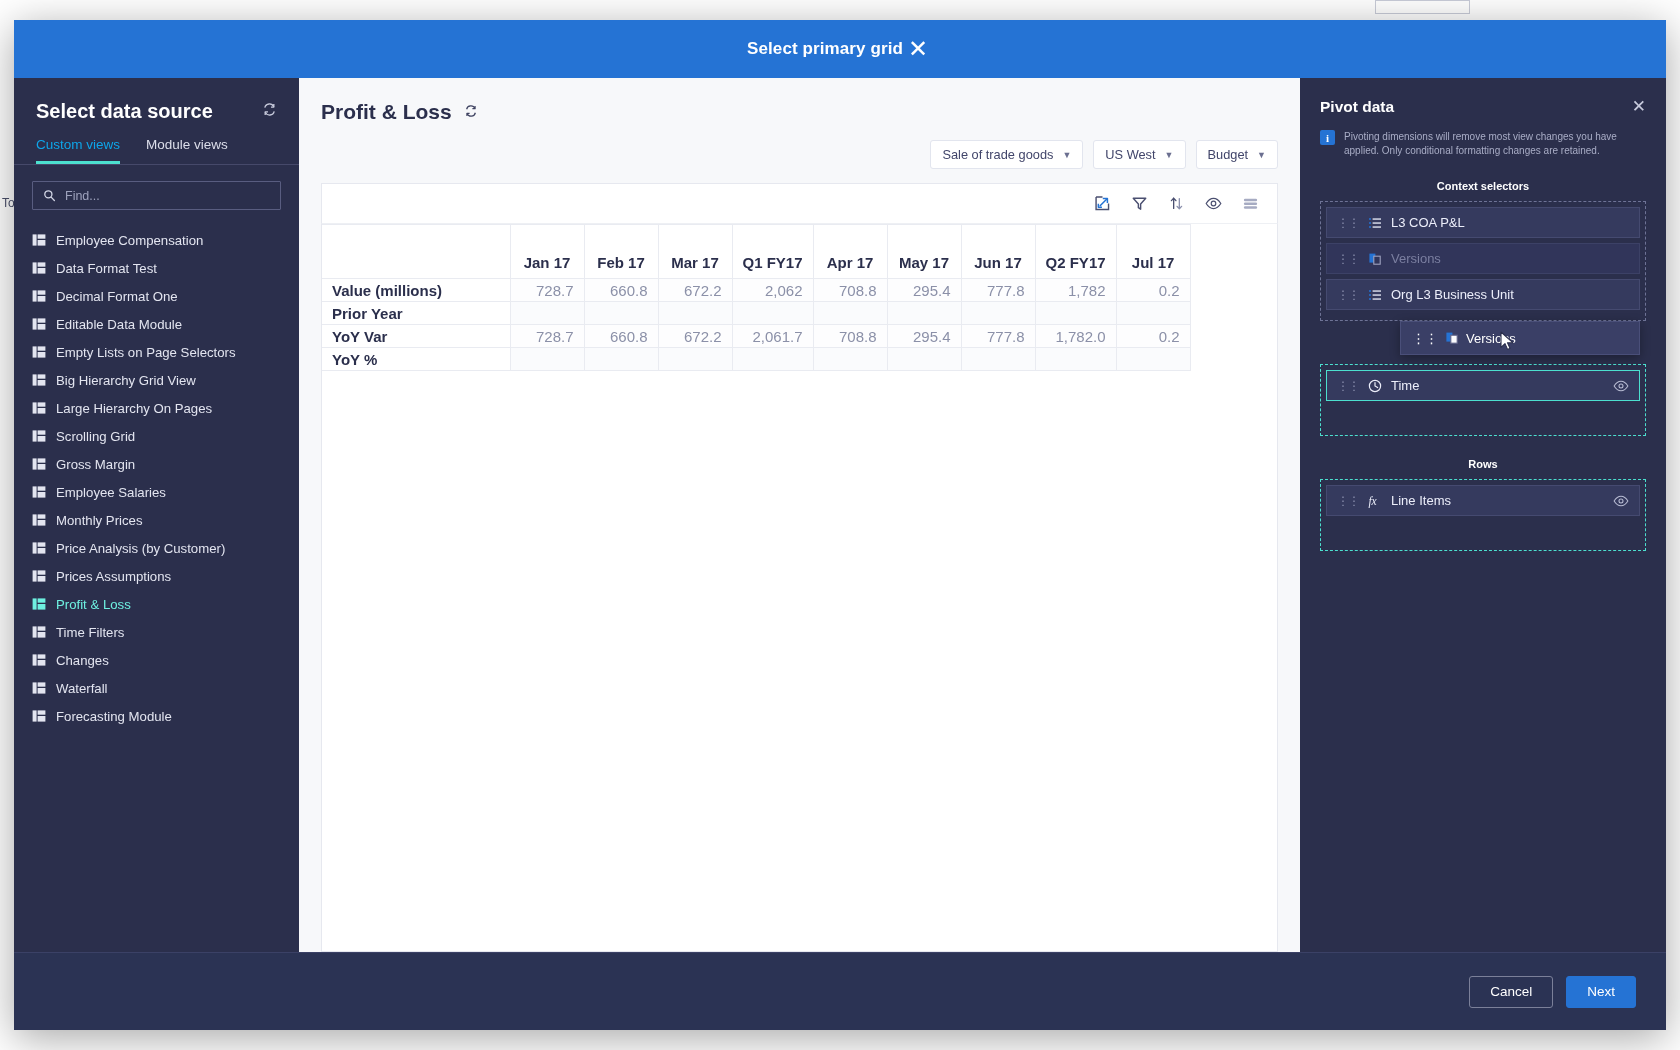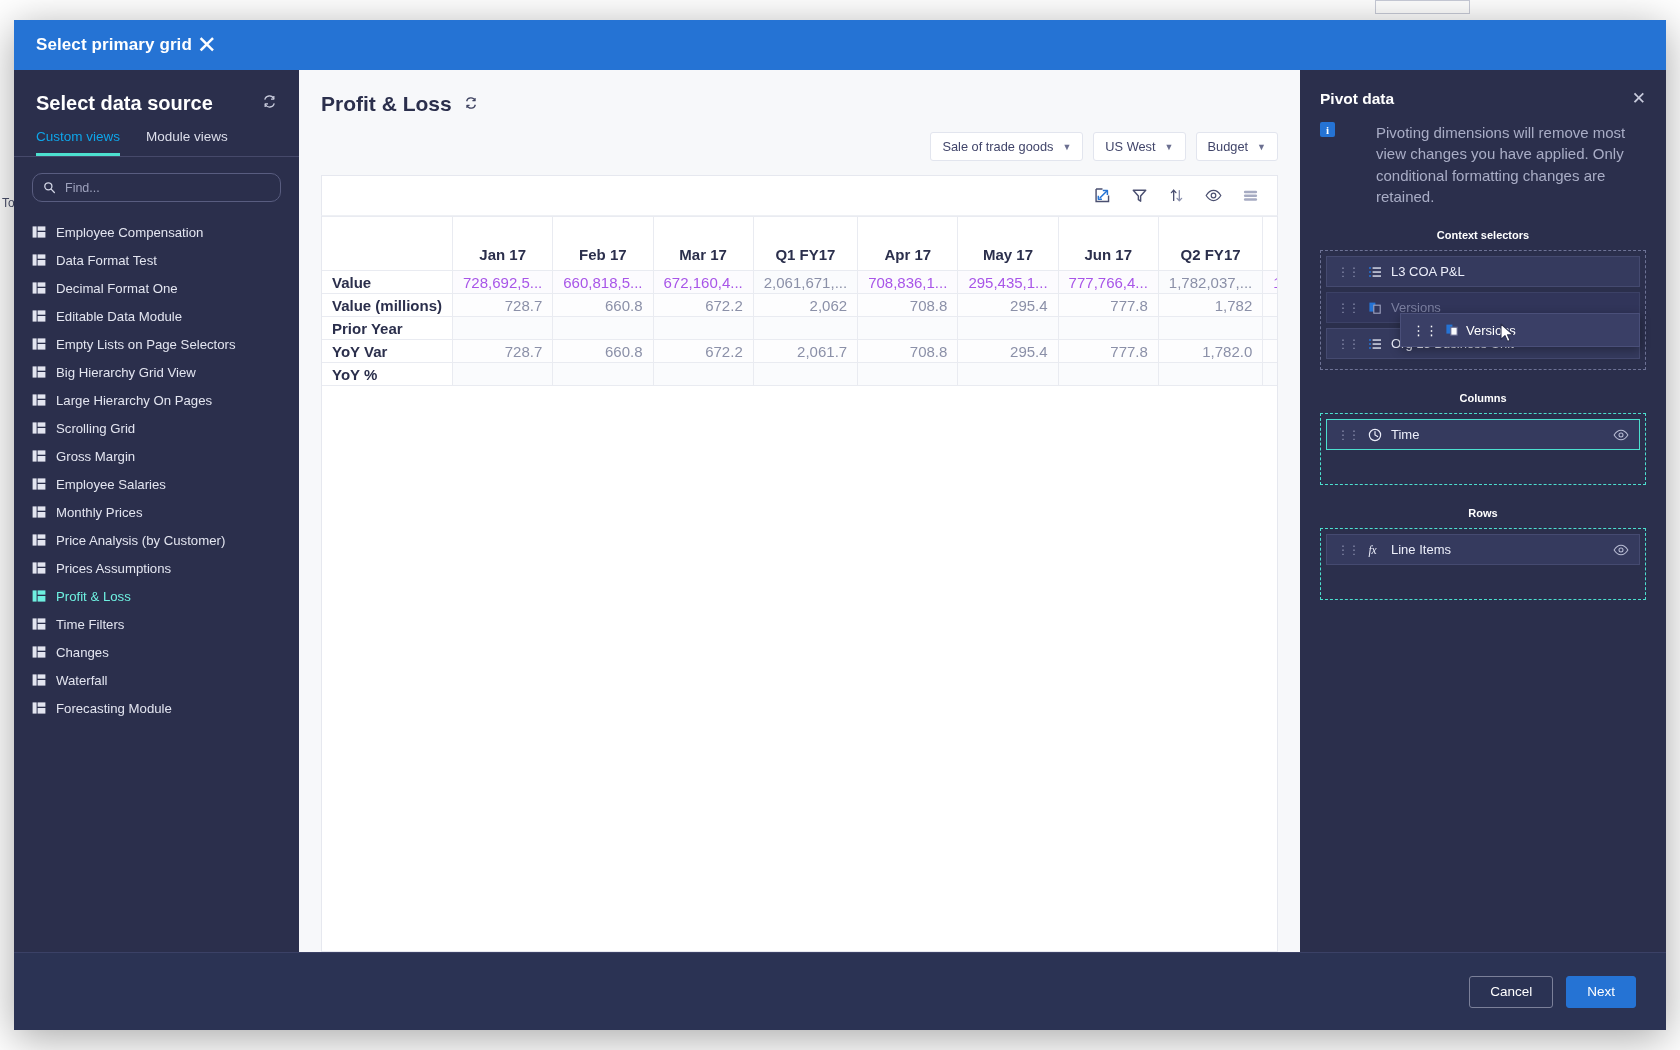--- a/index.html
+++ b/index.html
@@ -18,22 +18,22 @@
   
   .modal {
     position:absolute; left:14px; top:20px;
     width:1652px; height:1010px;
     background:#2b2f4c;
     box-shadow: 0 8px 40px rgba(0,0,0,.35);
     display:flex; flex-direction:column;
     overflow:hidden;
   }
   .modal-header {
-    height:50px; background:#2573d4; color:#fff;
-    display:flex; align-items:center; justify-content:flex-start;
+    height:58px; background:#2573d4; color:#fff;
+    display:flex; align-items:center; justify-content:center;
     padding:0 22px; flex:none;
   }
   .modal-title { font-size:17px; font-weight:bold; letter-spacing:.1px; }
   .modal-close {
     width:30px; height:30px; display:flex; align-items:center; justify-content:center;
     color:#fff; font-size:24px; line-height:1; cursor:pointer; font-weight:300;
   }
   .modal-body { flex:1; display:flex; min-height:0; background:#2b2f4c; }
 
   
@@ -47,21 +47,21 @@
   .sb-tabs { display:flex; gap:26px; padding:0 22px; position:relative; }
   .sb-tab { color:#dcdeea; font-size:13.5px; padding-bottom:12px; cursor:pointer; position:relative; }
   .sb-tab.active { color:#0ea5e9; }
   .sb-tab.active::after {
     content:""; position:absolute; left:0; right:0; bottom:0; height:3px; background:#4ce0cf;
   }
   .sb-tabline { height:1px; background:#46496a; margin:0 0 0 0; }
   .sb-search-wrap { padding:16px 18px 8px 18px; }
   .sb-search {
     display:flex; align-items:center; gap:9px;
-    border:1px solid #595d80; border-radius:10px; height:29px; padding:0 10px;
+    border:1px solid #595d80; border-radius:1px; height:29px; padding:0 10px;
     background:transparent;
   }
   .sb-search input {
     flex:1; background:transparent; border:none; outline:none;
     color:#e6e8f2; font-size:12.5px; font-family:inherit;
   }
   .sb-search input::placeholder { color:#9ea2bd; }
   .mag { width:13px; height:13px; flex:none; }
   .sb-list { flex:1; overflow:hidden; padding-top:8px; }
   .sb-item {
@@ -113,21 +113,21 @@
   .pivot { width:366px; flex:none; background:#2b2f4c; padding:20px 20px 0 20px; position:relative; }
   .pv-head { display:flex; align-items:flex-start; justify-content:space-between; }
   .pv-title { color:#fff; font-size:15.5px; font-weight:bold; }
   .pv-close { color:#c8cbdd; font-size:17px; cursor:pointer; line-height:1; }
   .pv-info { display:flex; gap:9px; margin-top:14px; }
   .info-ic {
     width:15px; height:15px; flex:none; background:#2573d4; color:#fff;
     font-size:11px; font-weight:bold; display:flex; align-items:center; justify-content:center;
     border-radius:2px; font-family:"Liberation Serif", serif;
   }
-  .pv-info-txt { color:#a9adc6; font-size:15px; line-height:1.42;margin-left:32px; }
+  .pv-info-txt { color:#a9adc6; font-size:10px; line-height:1.42; }
   .pv-sec-label { color:#fff; font-size:11px; font-weight:bold; margin:22px 0 9px 0;text-align:center; }
   .dropzone { border:1px dashed #6e7396; padding:5px; min-height:60px; }
   .dropzone.active { border:1px dashed #4ce0cf; }
   .chip {
     display:flex; align-items:center; gap:9px;
     background:#353a5e; border:1px solid #454a70;
     height:31px; padding:0 10px; color:#eceefa; font-size:13px; margin-bottom:5px;
     cursor:pointer; position:relative;
   }
   .chip.ghost { background:#31355a; border-color:#3c4166; color:#7b7fa0; }
@@ -415,32 +415,20 @@
                     <th class="colhead">Mar 17</th>
                     <th class="colhead">Q1 FY17</th>
                     <th class="colhead">Apr 17</th>
                     <th class="colhead">May 17</th>
                     <th class="colhead">Jun 17</th>
                     <th class="colhead">Q2 FY17</th>
                     <th class="colhead">Jul 17</th>
                   </tr>
                 </thead>
               <tbody>
-                  <tr class="">
-                    <td class="rowhead">Value</td>
-                    <td class="cell purple">728,692,5...</td>
-                    <td class="cell purple">660,818,5...</td>
-                    <td class="cell purple">672,160,4...</td>
-                    <td class="cell">2,061,671,...</td>
-                    <td class="cell purple">708,836,1...</td>
-                    <td class="cell purple">295,435,1...</td>
-                    <td class="cell purple">777,766,4...</td>
-                    <td class="cell">1,782,037,...</td>
-                    <td class="cell purple">199,999</td>
-                  </tr>
                   <tr class="r-odd">
                     <td class="rowhead">Value (millions)</td>
                     <td class="cell">728.7</td>
                     <td class="cell">660.8</td>
                     <td class="cell">672.2</td>
                     <td class="cell">2,062</td>
                     <td class="cell">708.8</td>
                     <td class="cell">295.4</td>
                     <td class="cell">777.8</td>
                     <td class="cell">1,782</td>

